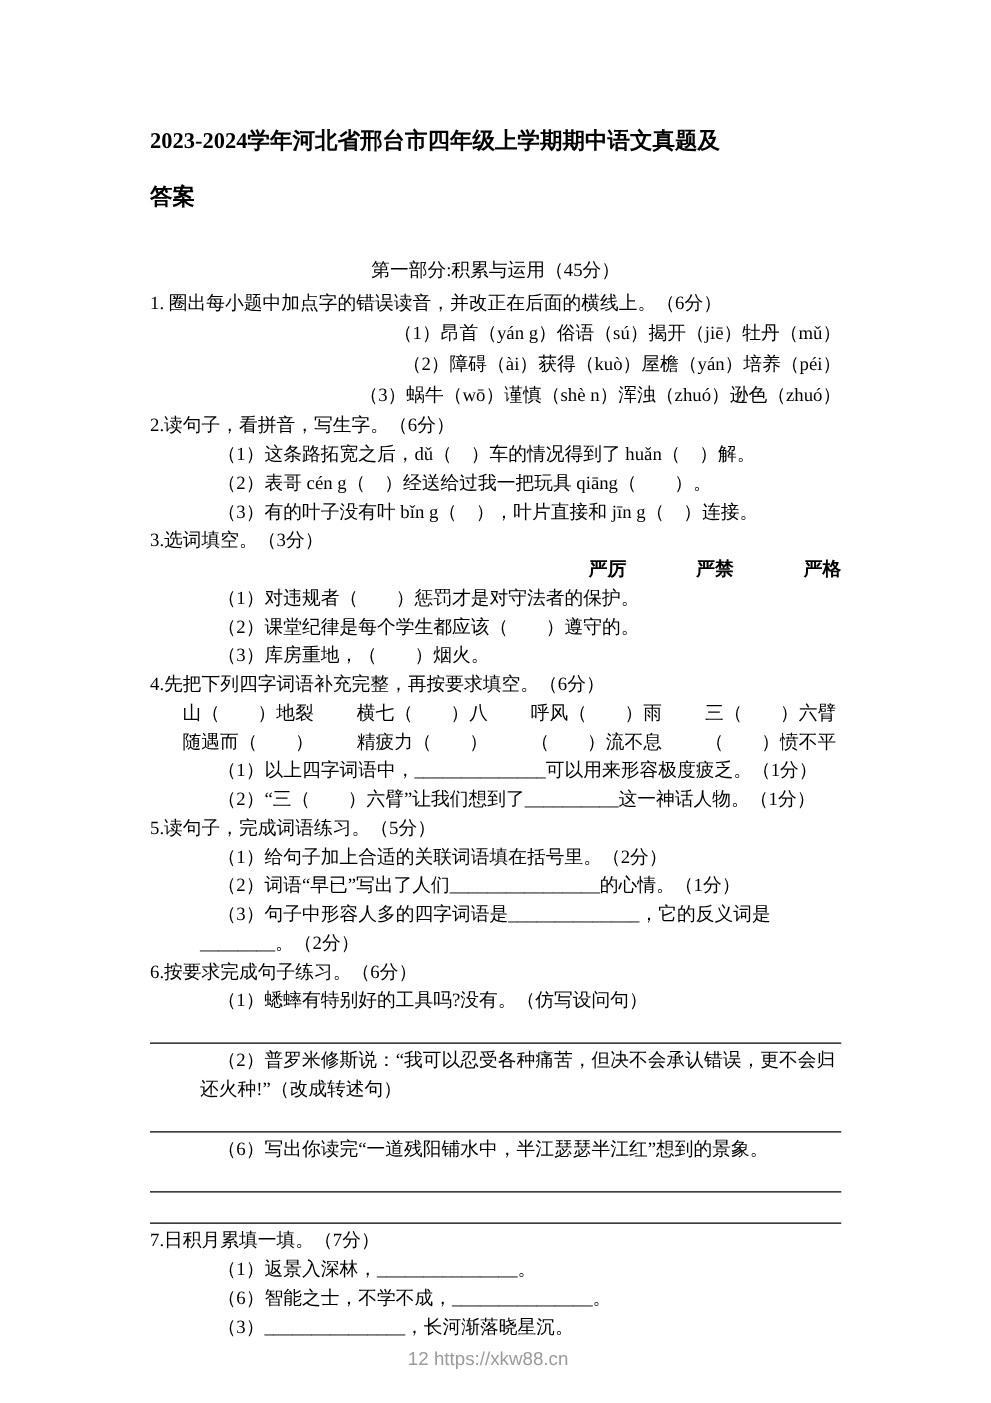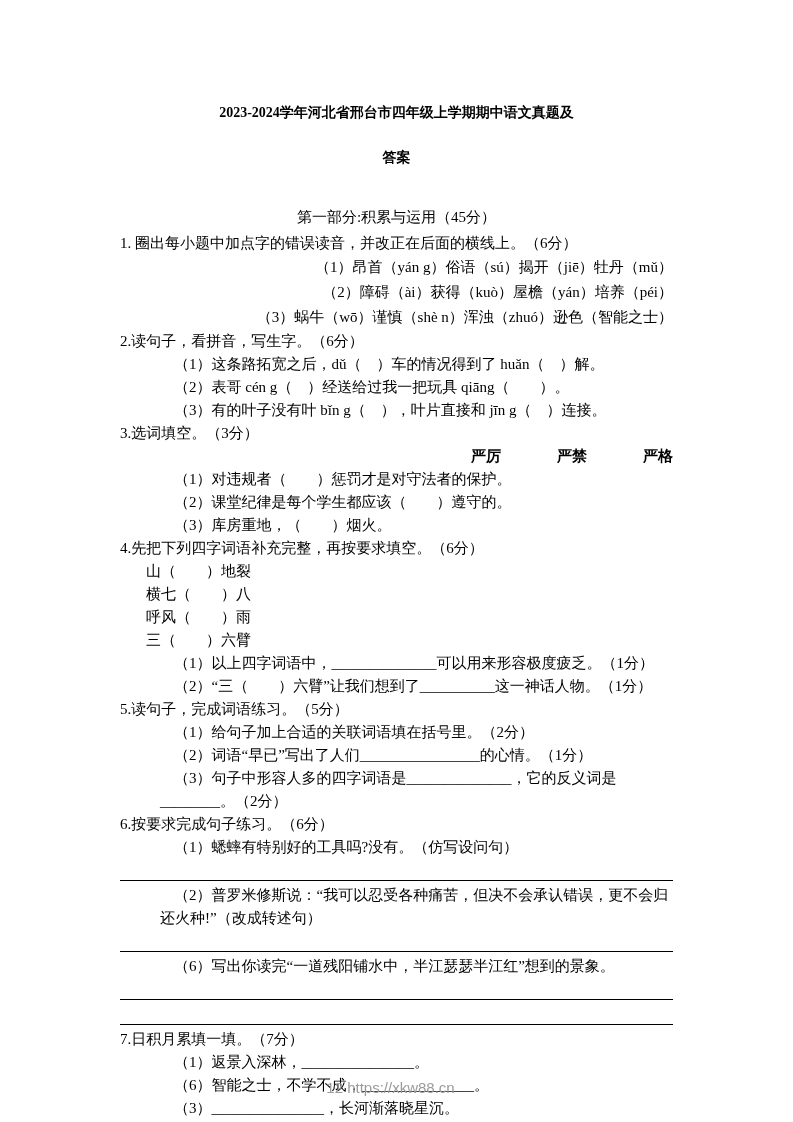--- a/index.html
+++ b/index.html
@@ -10,22 +10,22 @@
     margin: 0 auto;
     background: #ffffff;
     color: #000000;
     font-family: "Liberation Serif", "DejaVu Serif", serif;
     font-size: 15px;
     box-sizing: border-box;
     padding: 90px 120px 0 120px;
     overflow: hidden;
   }
   .title {
-    text-align: center;
-    font-size: 14px;
+    text-align: left;
+    font-size: 18px;
     font-weight: bold;
     line-height: 45px;
     margin-bottom: 4px;
   }
   .section-heading {
     text-align: center;
     line-height: 30px;
     margin-top: 22px;
   }
   .line { line-height: 23px; }
@@ -36,21 +36,20 @@
     justify-content: flex-end;
     line-height: 25px;
     padding-left: 14px;
   }
   .idiom-row {
     display: flex;
     justify-content: space-between;
     line-height: 23px;
     padding-left: 26px;
     padding-right: 4px;
-    flex-direction: column;
   }
   .word-bank {
     display: flex;
     justify-content: flex-end;
     gap: 56px;
     font-weight: bold;
     line-height: 23px;
   }
   .answer-line {
     border-bottom: 1px solid #000000;
@@ -90,21 +89,21 @@
   <div class="flex-row">
     <span>（2）障碍（ài）</span>
     <span>获得（kuò）</span>
     <span>屋檐（yán）</span>
     <span>培养（péi）</span>
   </div>
   <div class="flex-row">
     <span>（3）蜗牛（wō）</span>
     <span>谨慎（shè n）</span>
     <span>浑浊（zhuó）</span>
-    <span>逊色（智能之士）</span>
+    <span>逊色（zhuó）</span>
   </div>
 
   <div class="line">2.读句子，看拼音，写生字。（6分）</div>
   <div class="line sub">（1）这条路拓宽之后，dǔ（　）车的情况得到了 huǎn（　）解。</div>
   <div class="line sub">（2）表哥 cén g（　）经送给过我一把玩具 qiāng（　　）。</div>
   <div class="line sub">（3）有的叶子没有叶 bǐn g（　），叶片直接和 jīn g（　）连接。</div>
 
   <div class="line">3.选词填空。（3分）</div>
   <div class="word-bank">
     <span>严厉</span>
@@ -114,20 +113,26 @@
   <div class="line sub">（1）对违规者（　　）惩罚才是对守法者的保护。</div>
   <div class="line sub">（2）课堂纪律是每个学生都应该（　　）遵守的。</div>
   <div class="line sub">（3）库房重地，（　　）烟火。</div>
 
   <div class="line">4.先把下列四字词语补充完整，再按要求填空。（6分）</div>
   <div class="idiom-row">
     <span>山（　　）地裂</span>
     <span>横七（　　）八</span>
     <span>呼风（　　）雨</span>
     <span>三（　　）六臂</span>
+  </div>
+  <div class="idiom-row">
+    <span>随遇而（　　）</span>
+    <span>精疲力（　　）</span>
+    <span>（　　）流不息</span>
+    <span>（　　）愤不平</span>
   </div>
   <div class="line sub">（1）以上四字词语中，______________可以用来形容极度疲乏。（1分）</div>
   <div class="line sub">（2）“三（　　）六臂”让我们想到了__________这一神话人物。（1分）</div>
 
   <div class="line">5.读句子，完成词语练习。（5分）</div>
   <div class="line sub">（1）给句子加上合适的关联词语填在括号里。（2分）</div>
   <div class="line sub">（2）词语“早已”写出了人们________________的心情。（1分）</div>
   <div class="line sub">（3）句子中形容人多的四字词语是______________，它的反义词是________。（2分）</div>
 
   <div class="line">6.按要求完成句子练习。（6分）</div>

